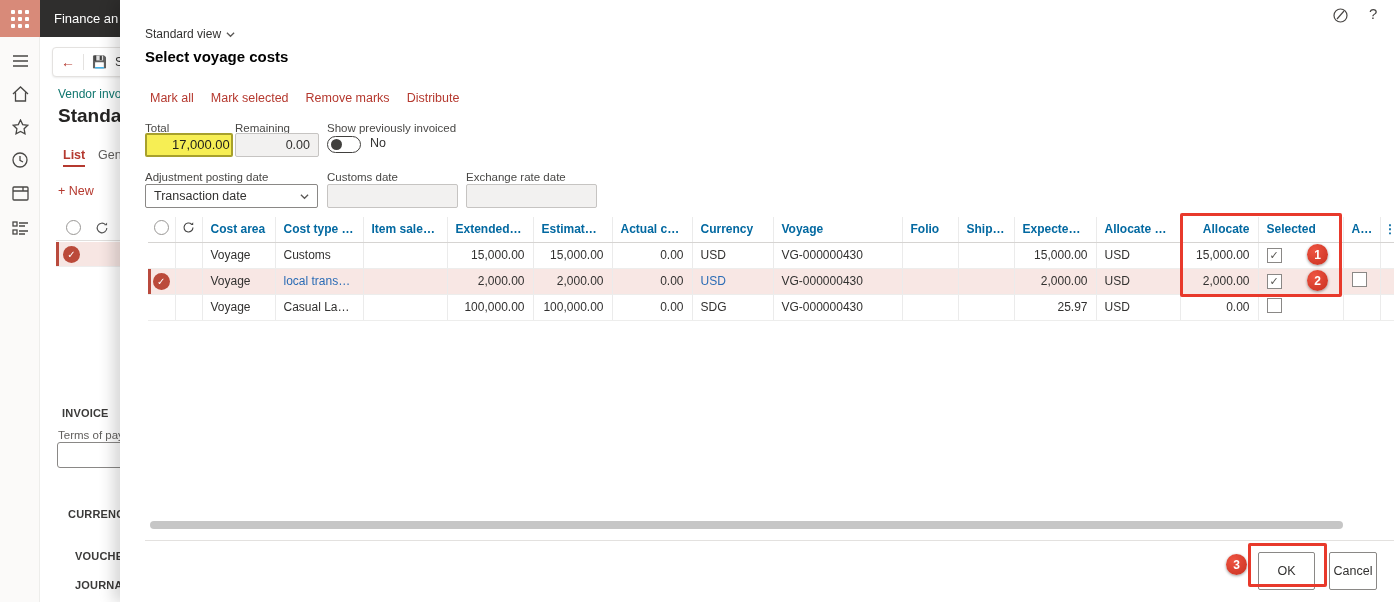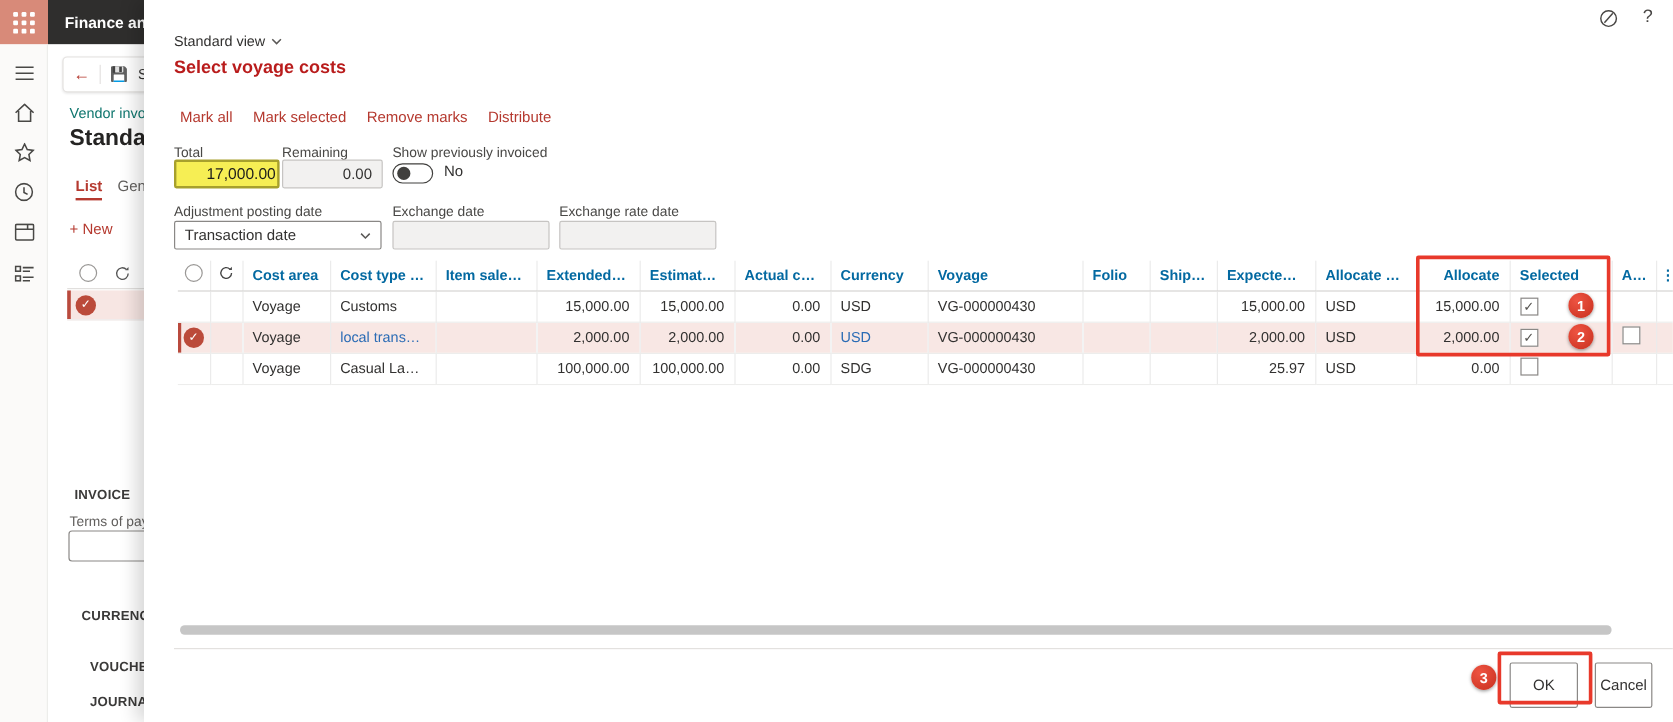--- a/index.html
+++ b/index.html
@@ -5,21 +5,21 @@
   * { margin:0; padding:0; box-sizing:border-box; }
   html,body { width:1394px; height:602px; overflow:hidden; background:#fff;
     font-family:"Liberation Sans", sans-serif; font-size:12px; color:#323130; }
   .abs { position:absolute; }
 
   
   #waffle { left:0; top:0; width:40px; height:37px; background:#d88a79; display:flex; align-items:center; justify-content:center; cursor:pointer; }
   #waffle .dots { display:grid; grid-template-columns:repeat(3,4px); grid-gap:3px; }
   #waffle .dots i { width:4px; height:4px; background:#fff; border-radius:1px; }
   #topstrip { left:40px; top:0; width:80px; height:37px; background:#2f2e2d; color:#fff;
-    font-weight:bold; font-size:13px; line-height:37px; padding-left:14px; white-space:nowrap; overflow:hidden; }
+    font-weight:normal; font-size:13px; line-height:37px; padding-left:14px; white-space:nowrap; overflow:hidden; }
 
   
   #sidenav { left:0; top:37px; width:40px; height:565px; background:#fbfaf9; border-right:1px solid #ededeb; }
   .nav-ic { position:absolute; left:0; width:40px; height:26px; display:flex; align-items:center; justify-content:center; color:#494846; cursor:pointer; }
   .nav-ic svg { stroke:#494846; fill:none; stroke-width:1.3; }
 
   
   #bgpage { left:40px; top:37px; width:105px; height:565px; background:#fff; overflow:hidden; }
   #bg-toolbar { left:12px; top:10px; width:90px; height:30px; background:#fff; border:1px solid #e4e2e0; border-radius:4px;
     box-shadow:0 1px 2px rgba(0,0,0,.08); display:flex; align-items:center; padding-left:8px; gap:8px; white-space:nowrap; }
@@ -42,21 +42,21 @@
     box-shadow:inset 3px 0 0 #b94a3d; display:flex; align-items:center; padding-left:7px; }
   .red-check { width:17px; height:17px; border-radius:50%; background:#bb4a3a; color:#fff; font-size:10px;
     display:flex; align-items:center; justify-content:center; }
   .bg-section { font-size:11px; font-weight:bold; color:#3b3a39; white-space:nowrap; letter-spacing:.2px; }
   .bg-label { font-size:11.5px; color:#605e5c; white-space:nowrap; }
   #bg-input { left:17px; top:405px; width:70px; height:26px; border:1px solid #8a8886; border-radius:3px; background:#fff; }
 
   
   #dialog { left:120px; top:0; width:1274px; height:602px; background:#fff; box-shadow:-7px 0 14px rgba(0,0,0,.16); }
   #viewsel { left:25px; top:27px; font-size:12px; color:#323130; cursor:pointer; display:flex; align-items:center; gap:5px; }
-  #dlg-title { left:25px; top:48px; font-size:15px; font-weight:bold; color:#b91c1c; }
+  #dlg-title { left:25px; top:48px; font-size:15px; font-weight:bold; color:#000000; }
   #dlg-links { left:30px; top:91px; display:flex; gap:17px; }
   #dlg-links span { color:#b5392f; font-size:12.5px; cursor:pointer; white-space:nowrap; }
   .fld-label { font-size:11.5px; color:#494846; white-space:nowrap; }
   .inp { height:24px; border:1px solid #8a8886; border-radius:2px; background:#fff; font-size:12.5px; }
   .inp.disabled { background:#f2f1f0; border-color:#c6c4c2; }
   #total-inp { left:25px; top:133px; width:88px; background:#f6ee54; border:2px solid #a7a02c;
     text-align:right; padding:0 25px; line-height:20px; font-size:13px; color:#1d1d1b; }
   #remain-inp { left:115px; top:133px; width:84px; text-align:right; padding:0 8px; line-height:22px; color:#323130; }
   #toggle { left:207px; top:136px; width:34px; height:17px; border:1px solid #41403e; border-radius:9px; background:#fff; cursor:pointer; }
   #toggle .knob { position:absolute; left:3px; top:2px; width:11px; height:11px; border-radius:50%; background:#41403e; }
@@ -217,21 +217,21 @@
   <div class="abs fld-label" style="left:115px; top:122px">Remaining</div>
   <div class="abs fld-label" style="left:207px; top:122px">Show previously invoiced</div>
   <div class="abs inp" id="total-inp">17,000.00</div>
   <div class="abs inp disabled" id="remain-inp">0.00</div>
   <div class="abs" id="toggle">
       <span class="knob"></span>
     </div>
   <div class="abs" id="toggle-lbl">No</div>
 
   <div class="abs fld-label" style="left:25px; top:171px">Adjustment posting date</div>
-  <div class="abs fld-label" style="left:207px; top:171px">Exchange date</div>
+  <div class="abs fld-label" style="left:207px; top:171px">Customs date</div>
   <div class="abs fld-label" style="left:346px; top:171px">Exchange rate date</div>
   <div class="abs inp" id="combo">
     <span>Transaction date</span>
     <svg class="chev" viewBox="0 0 10 10">
         <polyline points="1,3 5,7 9,3"></polyline>
       </svg>
   </div>
   <div class="abs inp disabled" style="left:207px; top:184px; width:131px"></div>
   <div class="abs inp disabled" style="left:346px; top:184px; width:131px"></div>
 

